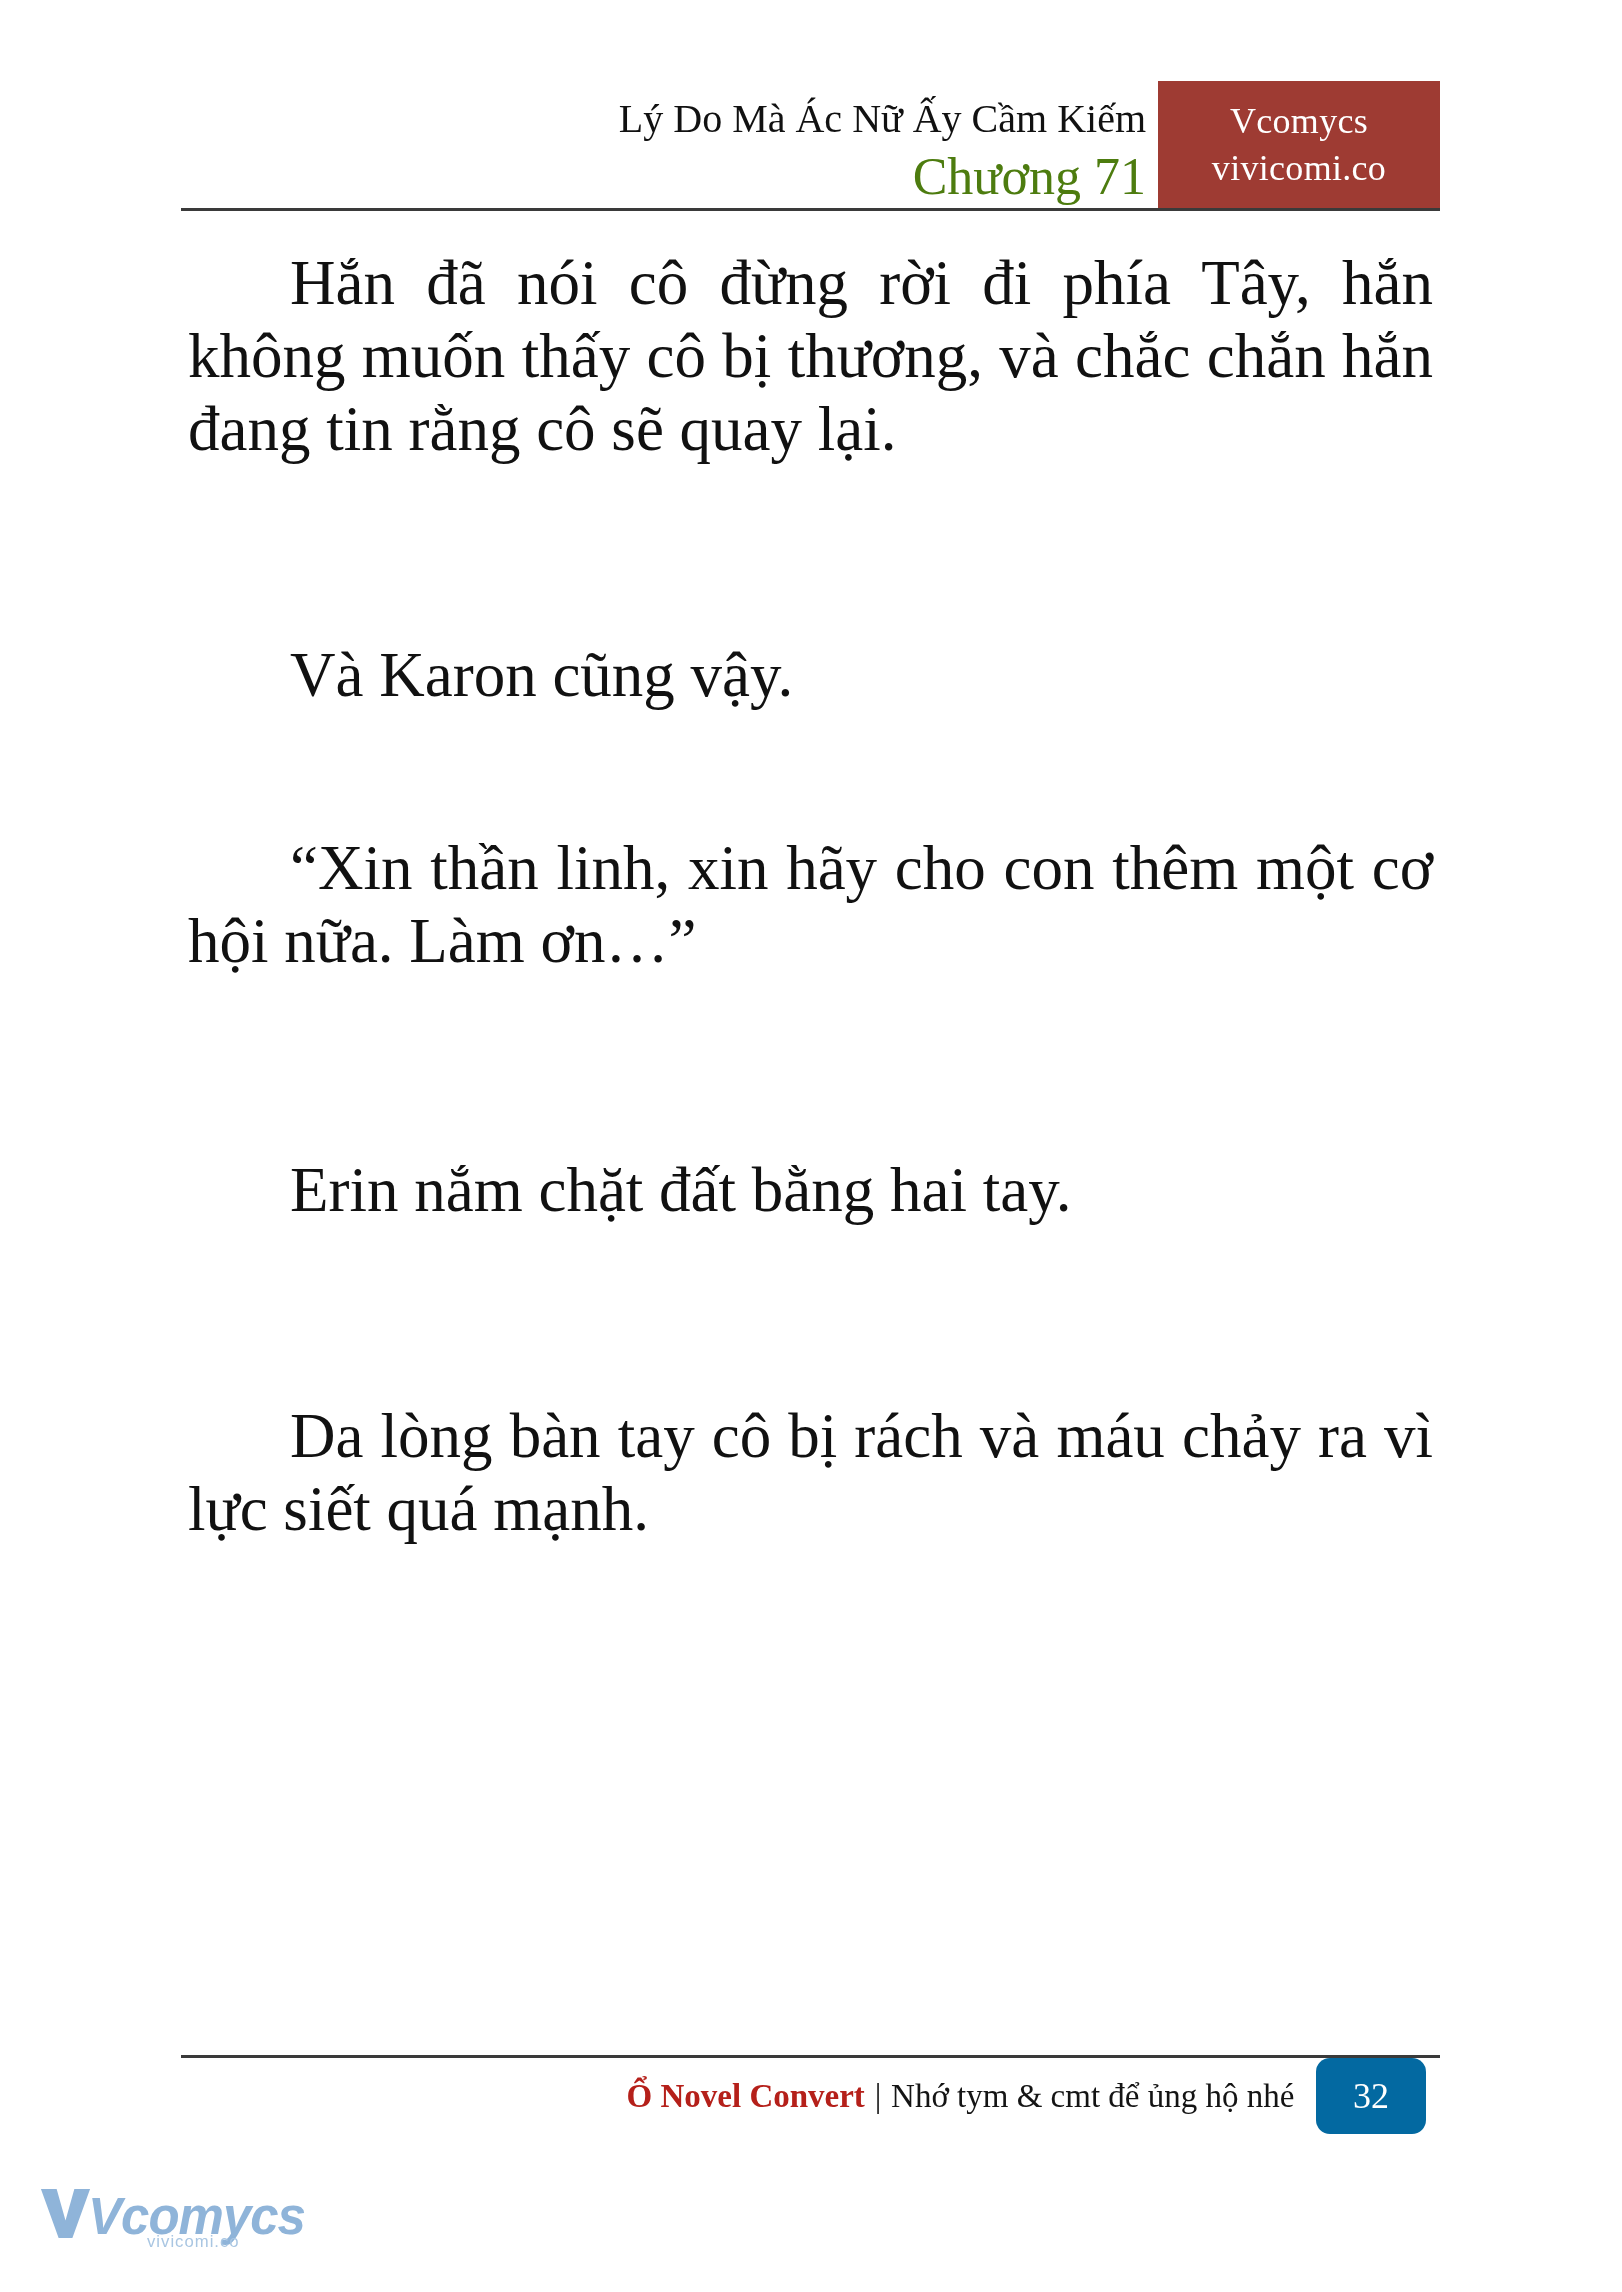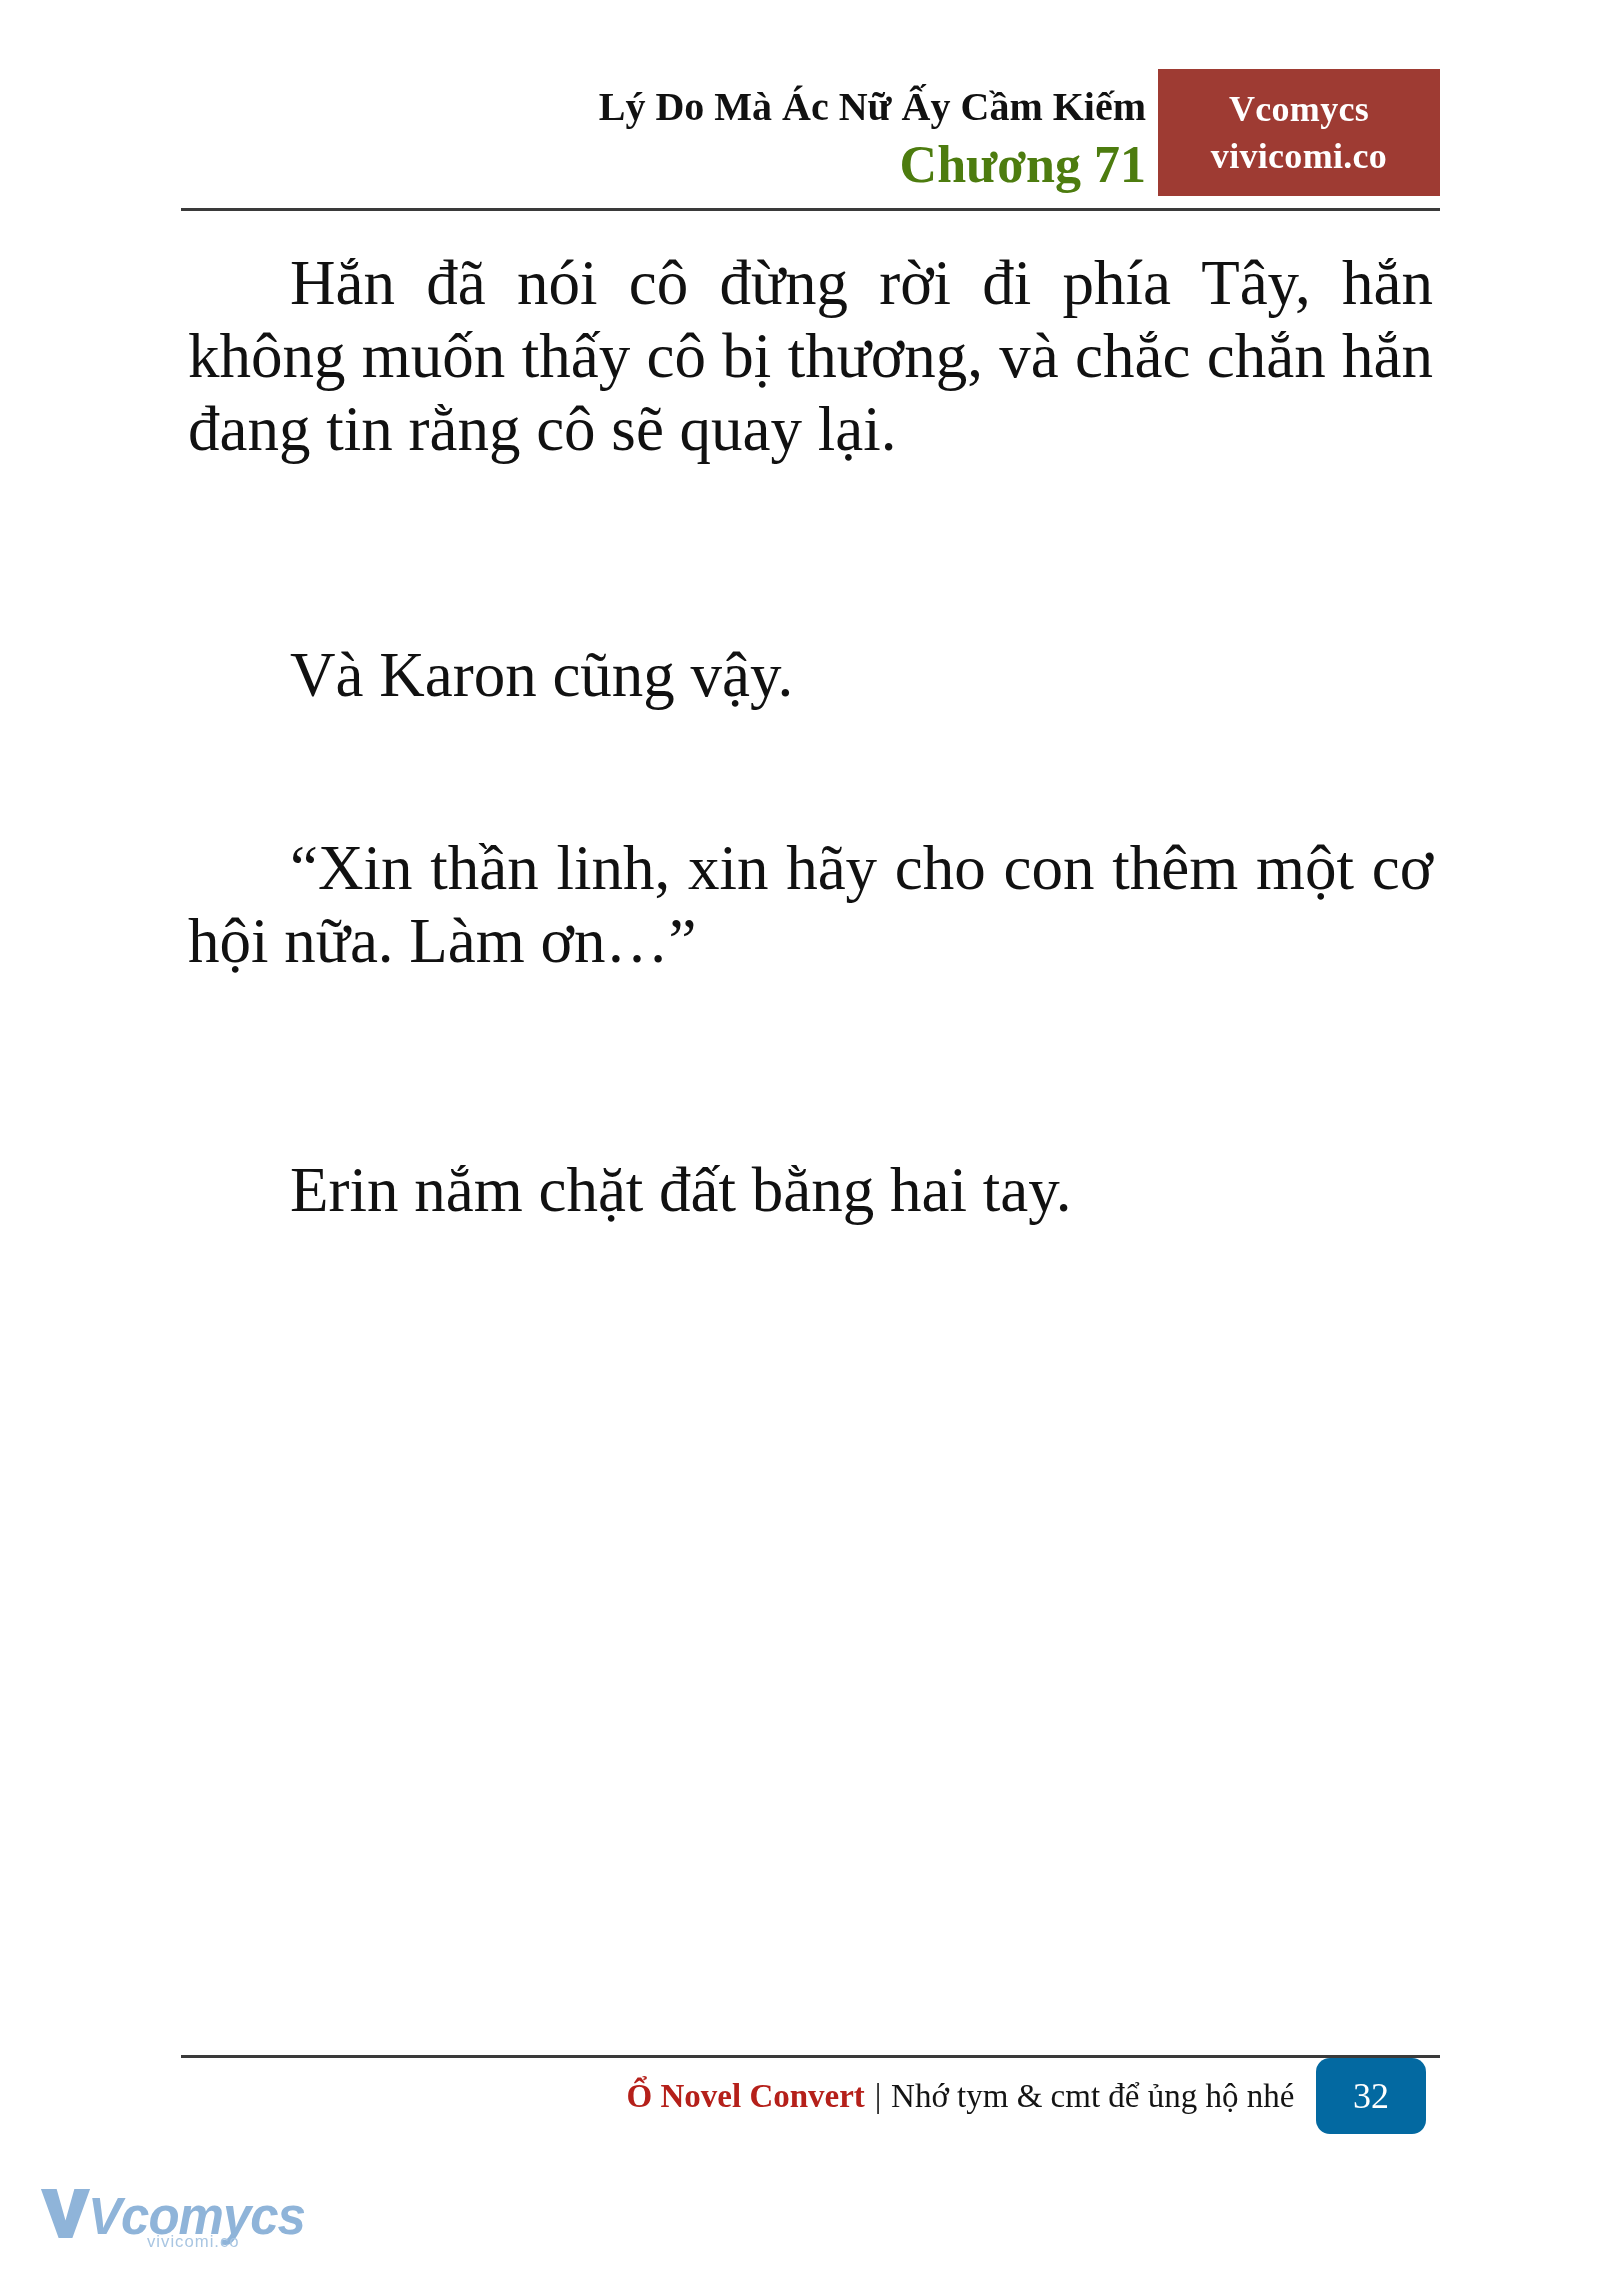--- a/index.html
+++ b/index.html
@@ -20,25 +20,24 @@
     position: absolute;
     top: 0; left: 0;
     width: 1622px;
     height: 2293px;
     background: #ffffff;
   }
 
   
   .header {
     position: absolute;
-    top: 69px;
+    top: 81px;
     left: 181px;
     width: 1259px;
     height: 137px;
-    font-weight: bold;
   }
   .header-titles {
     position: absolute;
     right: 294px;
     top: 11.8px;
     text-align: right;
     line-height: 1.28;
   }
   .header-title {
     font-size: 40px;
@@ -205,20 +204,21 @@
       <div>vivicomi.co</div>
     </div>
   </div>
   <div class="header-rule"></div>
 
   <div class="content">
     <p class="para gap-1">Hắn đã nói cô đừng rời đi phía Tây, hắn không muốn thấy cô bị thương, và chắc chắn hắn đang tin rằng cô sẽ quay lại.</p>
     <p class="para short gap-2">Và Karon cũng vậy.</p>
     <p class="para gap-3">“Xin thần linh, xin hãy cho con thêm một cơ hội nữa. Làm ơn…”</p>
     <p class="para short gap-4">Erin nắm chặt đất bằng hai tay.</p>
+    <p class="para">Da lòng bàn tay cô bị rách và máu chảy ra vì lực siết quá mạnh.</p>
   </div>
 
   <div class="footer-rule"></div>
   <div class="footer">
     <div class="footer-inner">
       <div class="footer-text">
         <span class="footer-brand">Ổ Novel Convert</span>
         <span class="footer-sep">|</span>
         <span>Nhớ tym &amp; cmt để ủng hộ nhé</span>
       </div>

